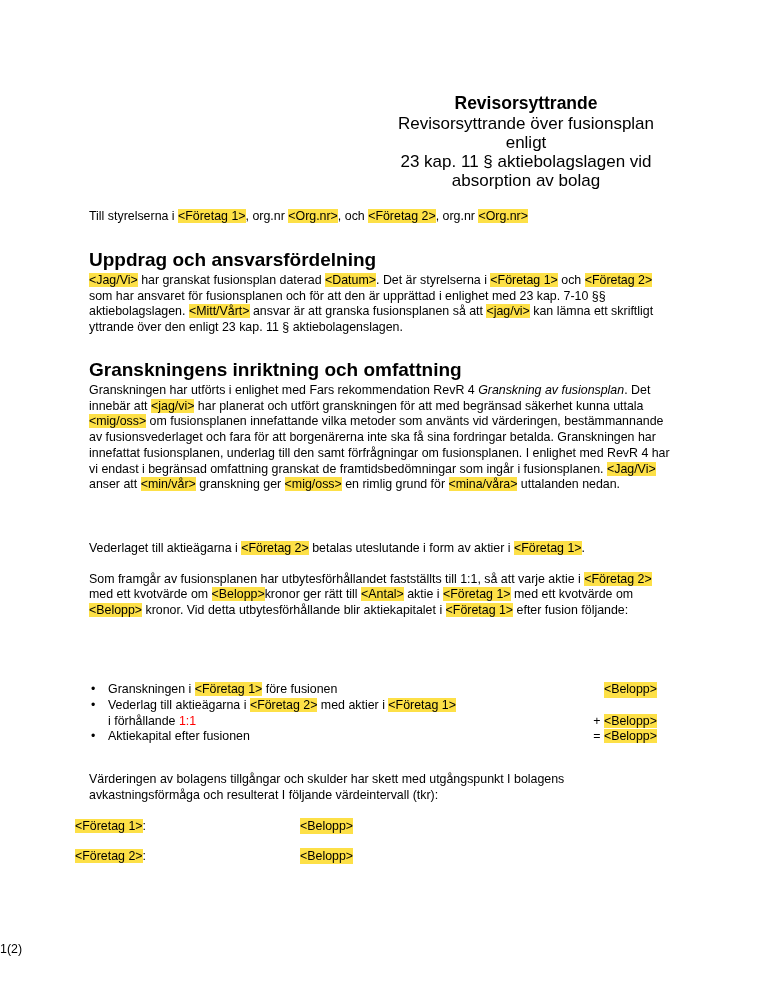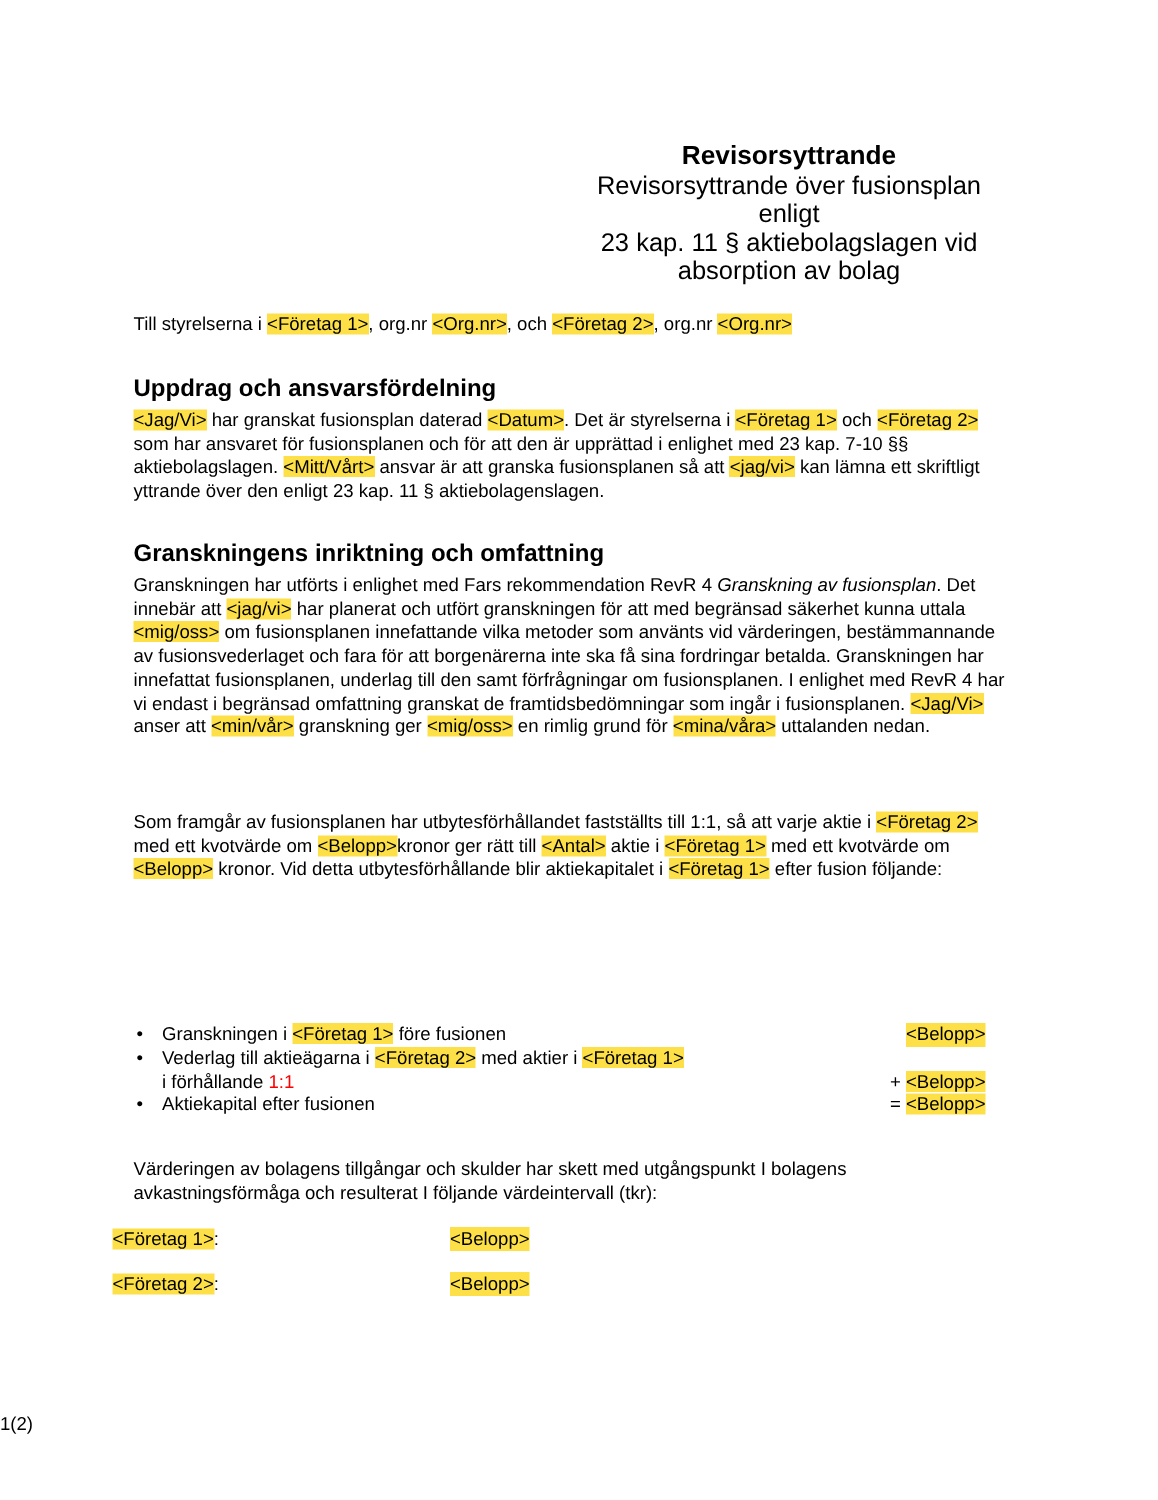--- a/index.html
+++ b/index.html
@@ -5,21 +5,21 @@
   html, body { margin: 0; padding: 0; background: #ffffff; }
   body { width: 772px; height: 1000px; position: relative; overflow: hidden;
          font-family: "Liberation Sans", sans-serif; color: #000; font-size: 12.4px; }
   .hl { background: #fde047; }
   .red { color: #ff0000; }
   .title-block { position: absolute; left: 376px; top: 92px; width: 300px; text-align: center; }
   .title { font-size: 17.5px; font-weight: bold; line-height: 22px; margin: 0; }
   .subtitle { font-size: 17px; line-height: 19px; margin: 0; }
   .abs { position: absolute; left: 89px; width: 590px; }
   .p { line-height: 15.7px; margin: 0; }
-  h2 { font-size: 16px; font-weight: bold; margin: 0; line-height: 20px; }
+  h2 { font-size: 19px; font-weight: bold; margin: 0; line-height: 20px; }
   .bullets { position: absolute; left: 89px; top: 682px; width: 568px; }
   .brow { position: relative; line-height: 15.8px; padding-left: 19px; }
   .brow .dot { position: absolute; left: 2px; top: 0; }
   .brow .amt { position: absolute; right: 0; top: 0; }
   .pair { position: absolute; left: 75px; width: 400px; line-height: 16px; }
   .pair .val { position: absolute; left: 225px; top: 0; }
   .pagenum { position: absolute; left: 0; width: 772px; top: 942px; font-size: 12.4px; }
 </style>
 </head>
 <body>
@@ -37,20 +37,21 @@
   <h2>Uppdrag och ansvarsfördelning</h2>
   <p class="p" style="margin-top:3px;"><span class="hl">&lt;Jag/Vi&gt;</span><span> har granskat fusionsplan daterad </span><span class="hl">&lt;Datum&gt;</span><span>. Det är styrelserna i </span><span class="hl">&lt;Företag 1&gt;</span><span> och </span><span class="hl">&lt;Företag 2&gt;</span><span> som har ansvaret för fusionsplanen och för att den är upprättad i enlighet med 23 kap. 7-10 §§ aktiebolagslagen. </span><span class="hl">&lt;Mitt/Vårt&gt;</span><span> ansvar är att granska fusionsplanen så att </span><span class="hl">&lt;jag/vi&gt;</span><span> kan lämna ett skriftligt yttrande över den enligt 23 kap. 11 § aktiebolagenslagen.</span></p>
 </div>
 
 <div class="abs" style="top:360px;">
   <h2>Granskningens inriktning och omfattning</h2>
   <p class="p" style="margin-top:3px;"><span>Granskningen har utförts i enlighet med Fars rekommendation RevR 4 </span><span style="font-style: italic;">Granskning av fusionsplan</span><span>. Det innebär att </span><span class="hl">&lt;jag/vi&gt;</span><span> har planerat och utfört granskningen för att med begränsad säkerhet kunna uttala </span><span class="hl">&lt;mig/oss&gt;</span><span> om fusionsplanen innefattande vilka metoder som använts vid värderingen, bestämmannande av fusionsvederlaget och fara för att borgenärerna inte ska få sina fordringar betalda. Granskningen har innefattat fusionsplanen, underlag till den samt förfrågningar om fusionsplanen. I enlighet med RevR 4 har vi endast i begränsad omfattning granskat de framtidsbedömningar som ingår i fusionsplanen. </span><span class="hl">&lt;Jag/Vi&gt;</span><span> anser att </span><span class="hl">&lt;min/vår&gt;</span><span> granskning ger </span><span class="hl">&lt;mig/oss&gt;</span><span> en rimlig grund för </span><span class="hl">&lt;mina/våra&gt;</span><span> uttalanden nedan.</span></p>
 </div>
 
 <div class="abs" style="top:526px;">
+  <p class="p" style="margin-top:15px;"><span>Vederlaget till aktieägarna i </span><span class="hl">&lt;Företag 2&gt;</span><span> betalas uteslutande i form av aktier i </span><span class="hl">&lt;Företag 1&gt;</span><span>.</span></p>
   <p class="p" style="margin-top:15px;"><span>Som framgår av fusionsplanen har utbytesförhållandet fastställts till 1:1, så att varje aktie i </span><span class="hl">&lt;Företag 2&gt;</span><span> med ett kvotvärde om </span><span class="hl">&lt;Belopp&gt;</span><span>kronor ger rätt till </span><span class="hl">&lt;Antal&gt;</span><span> aktie i </span><span class="hl">&lt;Företag 1&gt;</span><span> med ett kvotvärde om </span><span class="hl">&lt;Belopp&gt;</span><span> kronor. Vid detta utbytesförhållande blir aktiekapitalet i </span><span class="hl">&lt;Företag 1&gt;</span><span> efter fusion följande:</span></p>
 </div>
 
 <div class="bullets">
   <div class="brow">
     <span class="dot">•</span>
     <span>Granskningen i </span><span class="hl">&lt;Företag 1&gt;</span><span> före fusionen</span>
     <span class="amt hl">&lt;Belopp&gt;</span>
   </div>
   <div class="brow">

